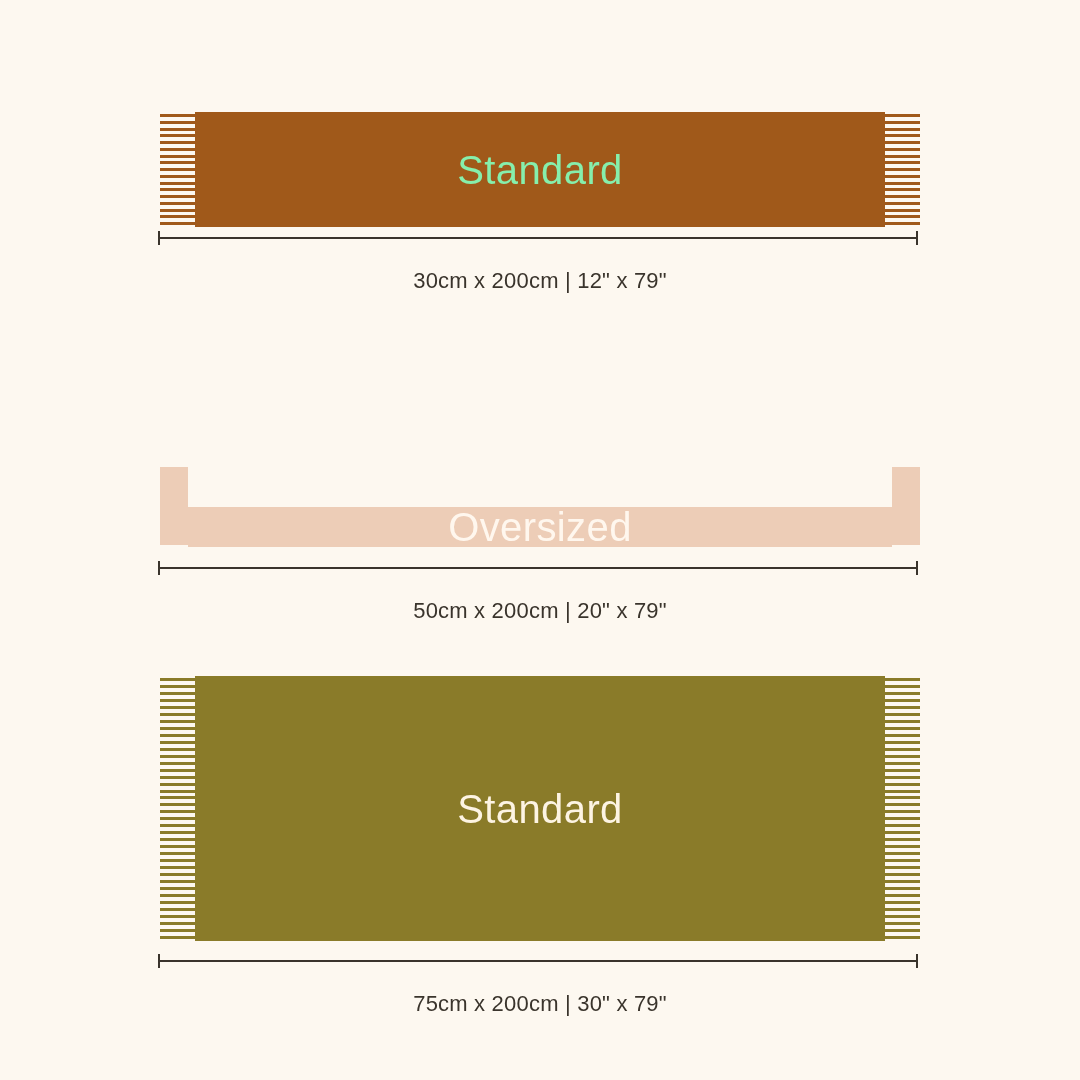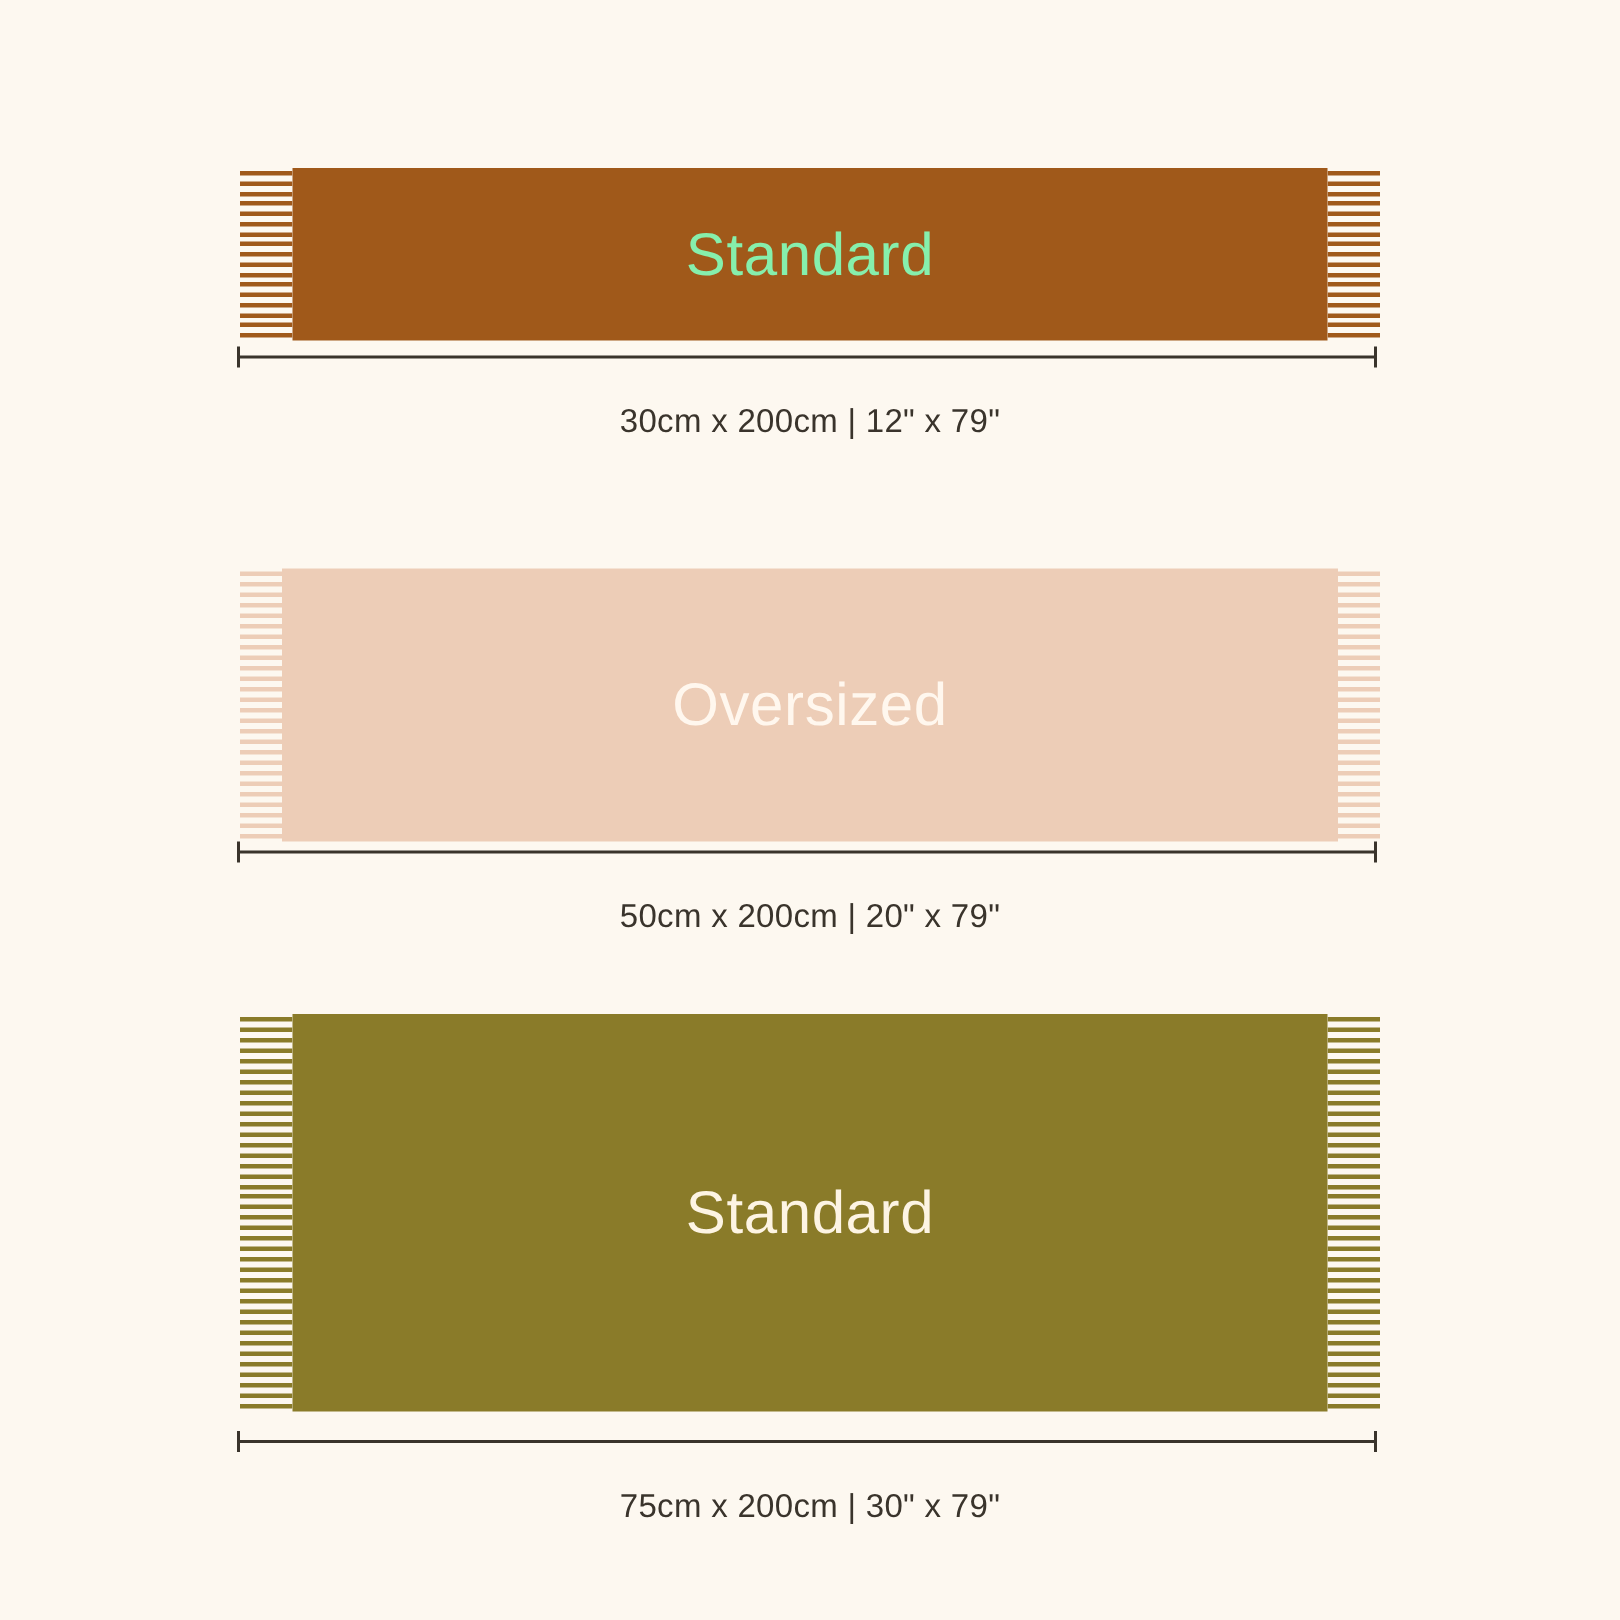--- a/index.html
+++ b/index.html
@@ -156,21 +156,21 @@
       <div class="cap left"></div>
       <div class="rule"></div>
       <div class="cap right"></div>
     </div>
 
     <div class="dim-text" style="top:268px;">30cm x 200cm | 12" x 79"</div>
   </div>
 
   <div class="size-row" style="top:330px;height:330px;">
 
-    <div class="scarf" style="left:160px; top:49px; width:760px; height:182px;">
+    <div class="scarf" style="left:160px; top:35px; width:760px; height:182px;align-items:flex-end;">
       <div class="fringe left" style="width:28px;">
           <div class="strand" style="height: 3px; background: rgb(237, 205, 183);"></div>
           <div class="strand" style="height: 3px; background: rgb(237, 205, 183);"></div>
           <div class="strand" style="height: 3px; background: rgb(237, 205, 183);"></div>
           <div class="strand" style="height: 3px; background: rgb(237, 205, 183);"></div>
           <div class="strand" style="height: 3px; background: rgb(237, 205, 183);"></div>
           <div class="strand" style="height: 3px; background: rgb(237, 205, 183);"></div>
           <div class="strand" style="height: 3px; background: rgb(237, 205, 183);"></div>
           <div class="strand" style="height: 3px; background: rgb(237, 205, 183);"></div>
           <div class="strand" style="height: 3px; background: rgb(237, 205, 183);"></div>

